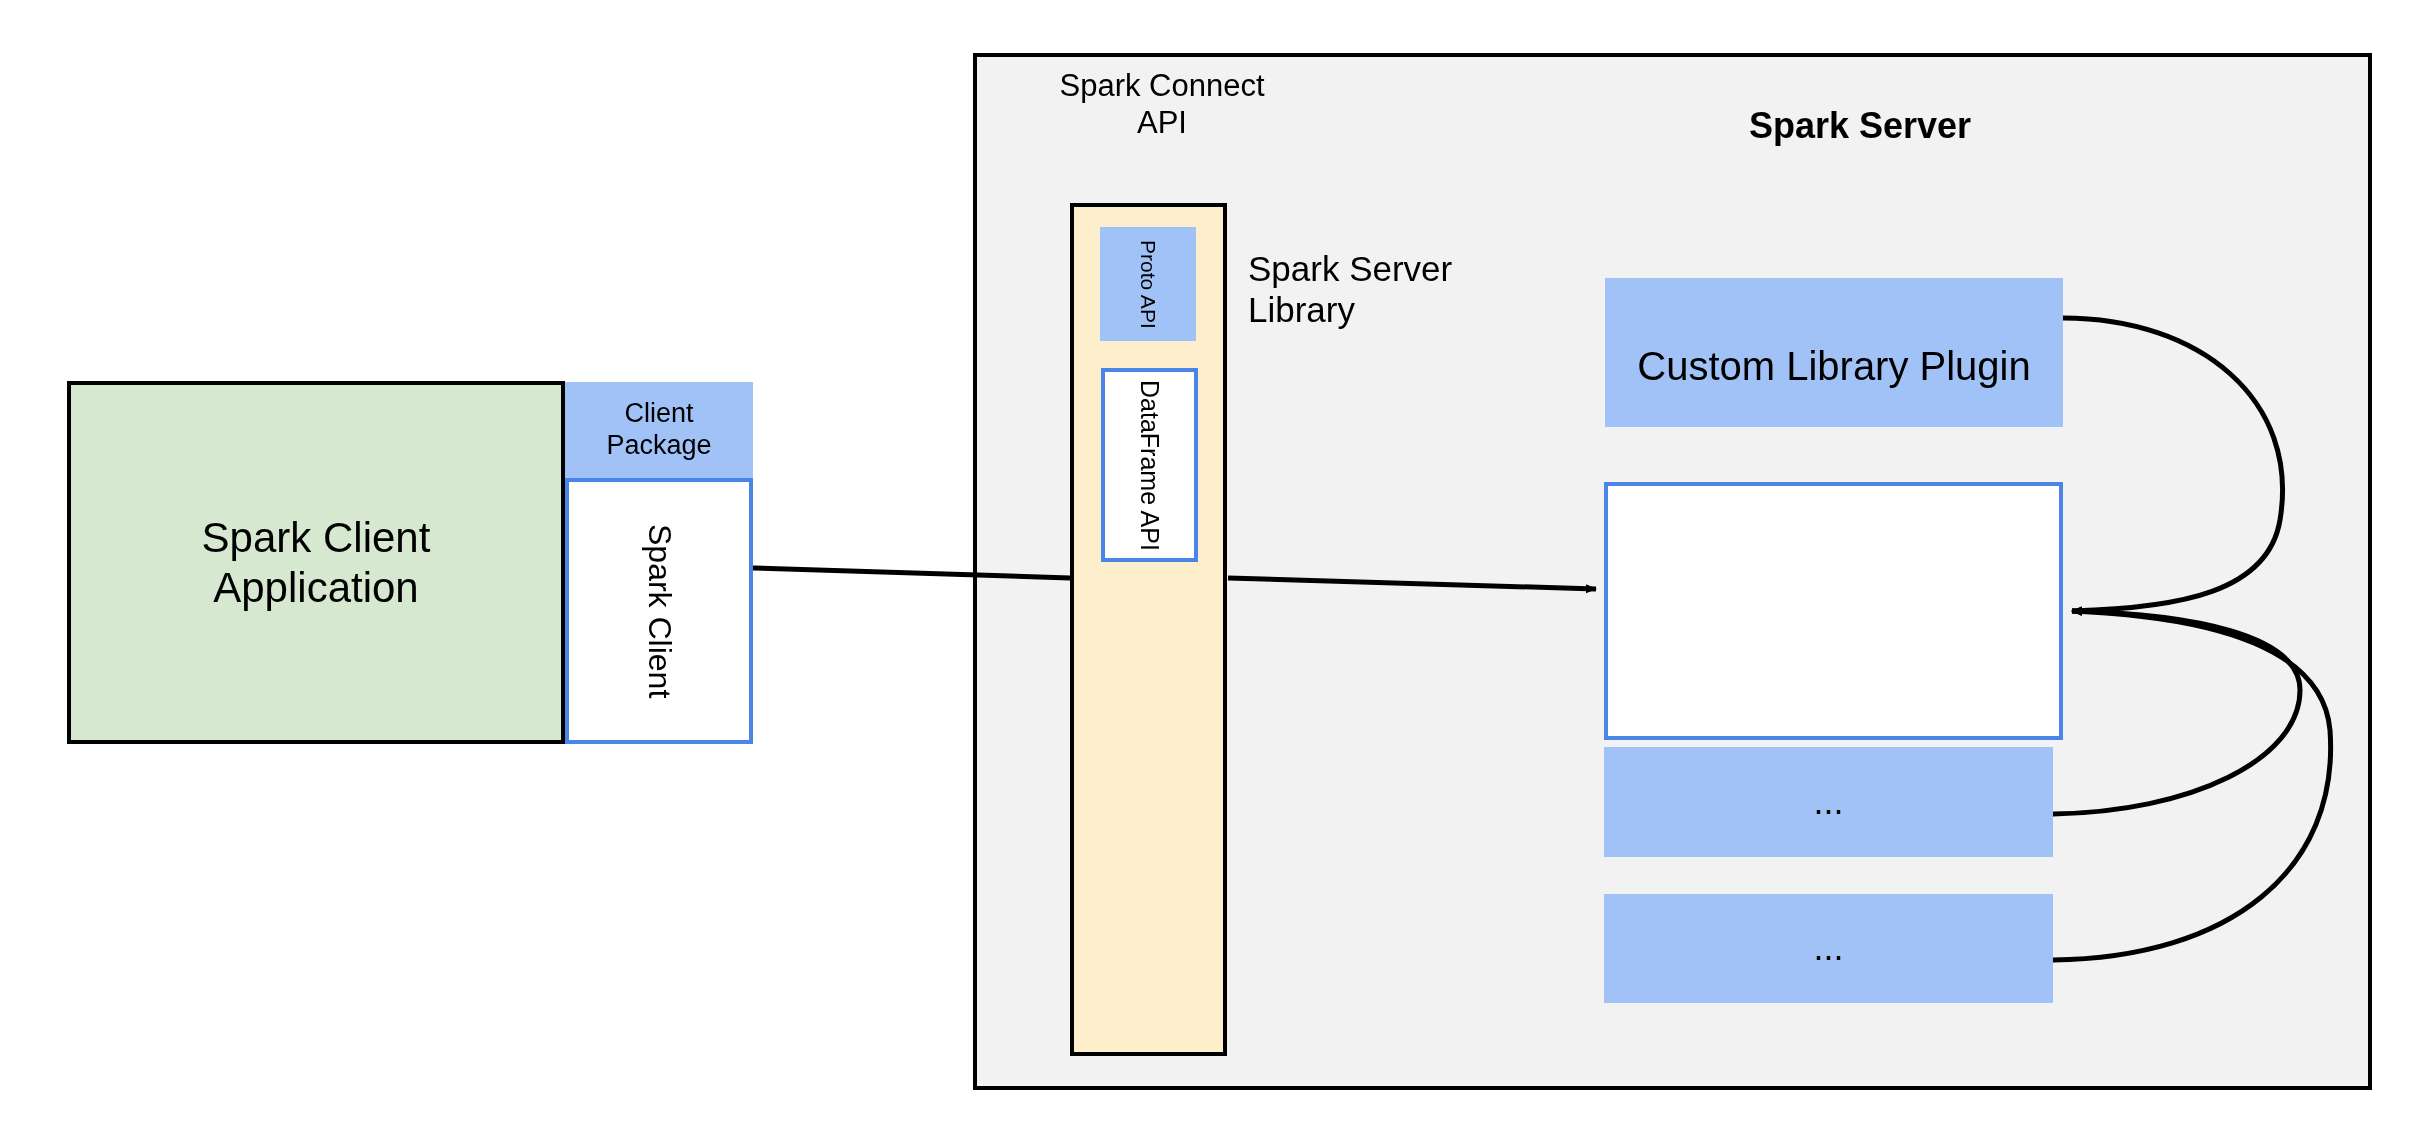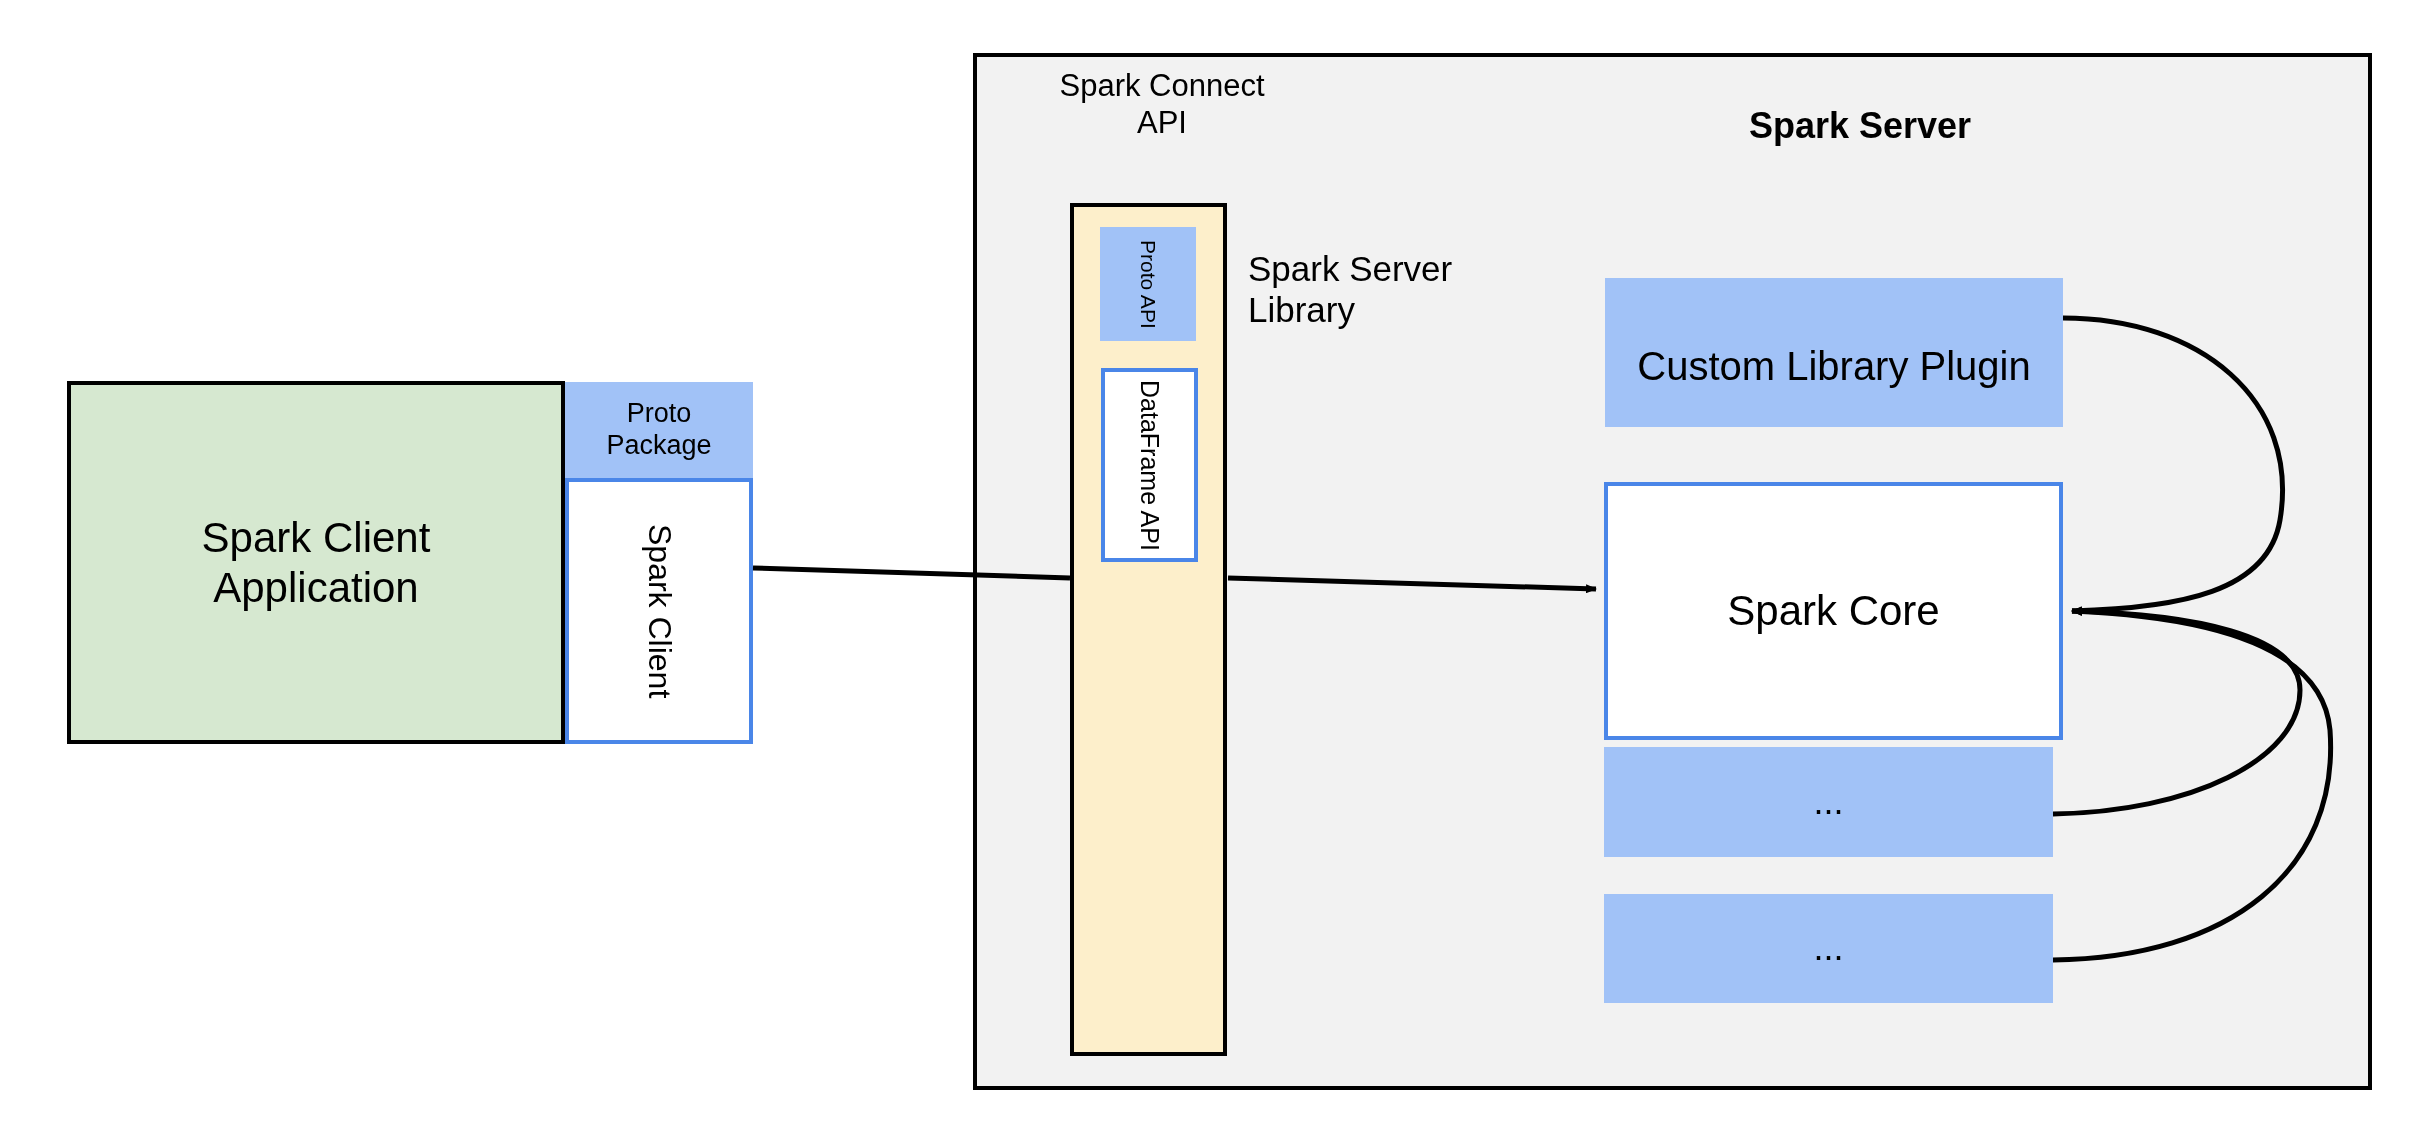--- a/index.html
+++ b/index.html
@@ -121,21 +121,21 @@
 </head>
 <body>
 
 <div id="stage">
 
   <div class="box" id="client-app"></div>
   <div class="txt" id="client-app-label">Spark Client
 Application</div>
 
   <div class="box" id="client-package"></div>
-  <div class="txt" id="client-package-label">Proto
+  <div class="txt" id="client-package-label">Client
 Package</div>
 
   <div class="box" id="spark-client"></div>
   <div class="txt" id="spark-client-label">
     <span class="vert">Spark Client</span>
   </div>
 
   <div class="box" id="server-panel"></div>
   <div class="txt" id="server-title">Spark Server</div>
   <div class="txt" id="connect-api-label">Spark Connect
@@ -151,21 +151,20 @@
     <span class="vert">DataFrame API</span>
   </div>
 
   <div class="txt" id="server-library-label">Spark Server
 Library</div>
 
   <div class="box" id="custom-plugin"></div>
   <div class="txt" id="custom-plugin-label">Custom Library Plugin</div>
 
   <div class="box" id="spark-core"></div>
-  <div class="txt" id="spark-core-label">Spark Core</div>
 
   <div class="box" id="ellipsis-1"></div>
   <div class="txt" id="ellipsis-1-label">...</div>
 
   <div class="box" id="ellipsis-2"></div>
   <div class="txt" id="ellipsis-2-label">...</div>
 
   <svg id="connectors" viewBox="0 0 2435 1135">
     <defs>
       <marker id="arrowhead" markerWidth="11" markerHeight="9" refX="10" refY="4.5" orient="auto" markerUnits="userSpaceOnUse">

